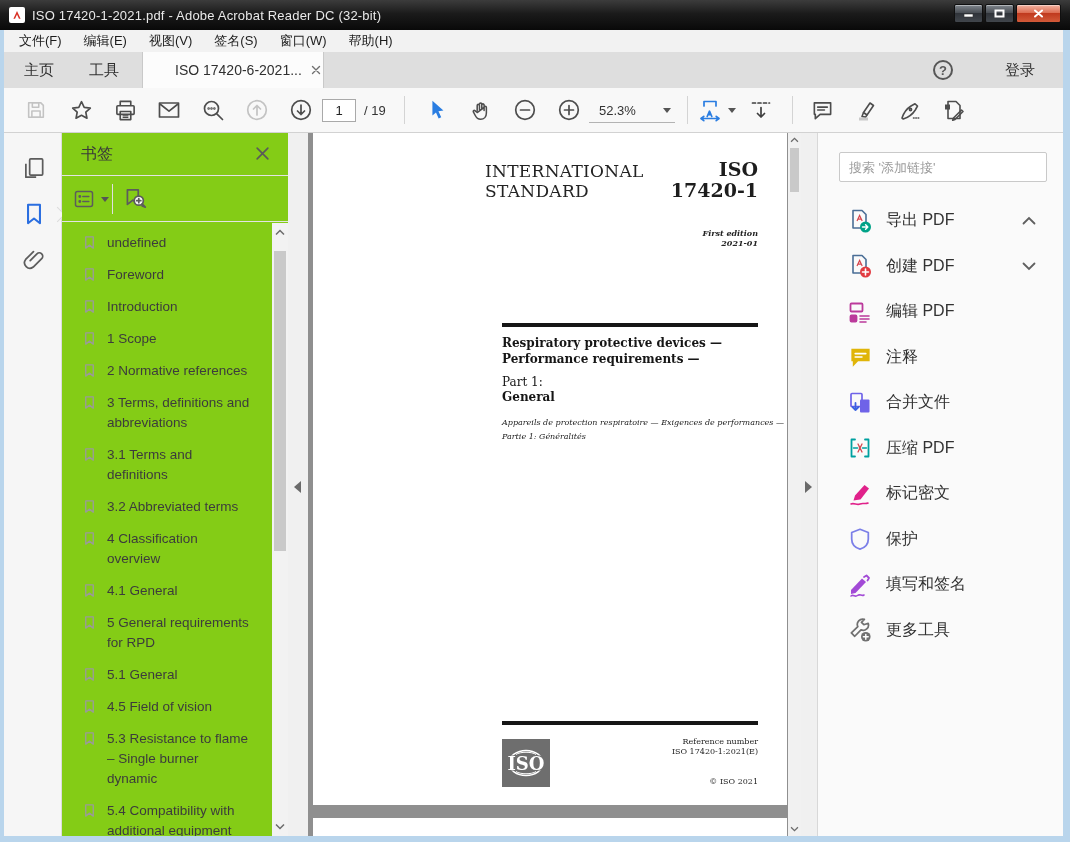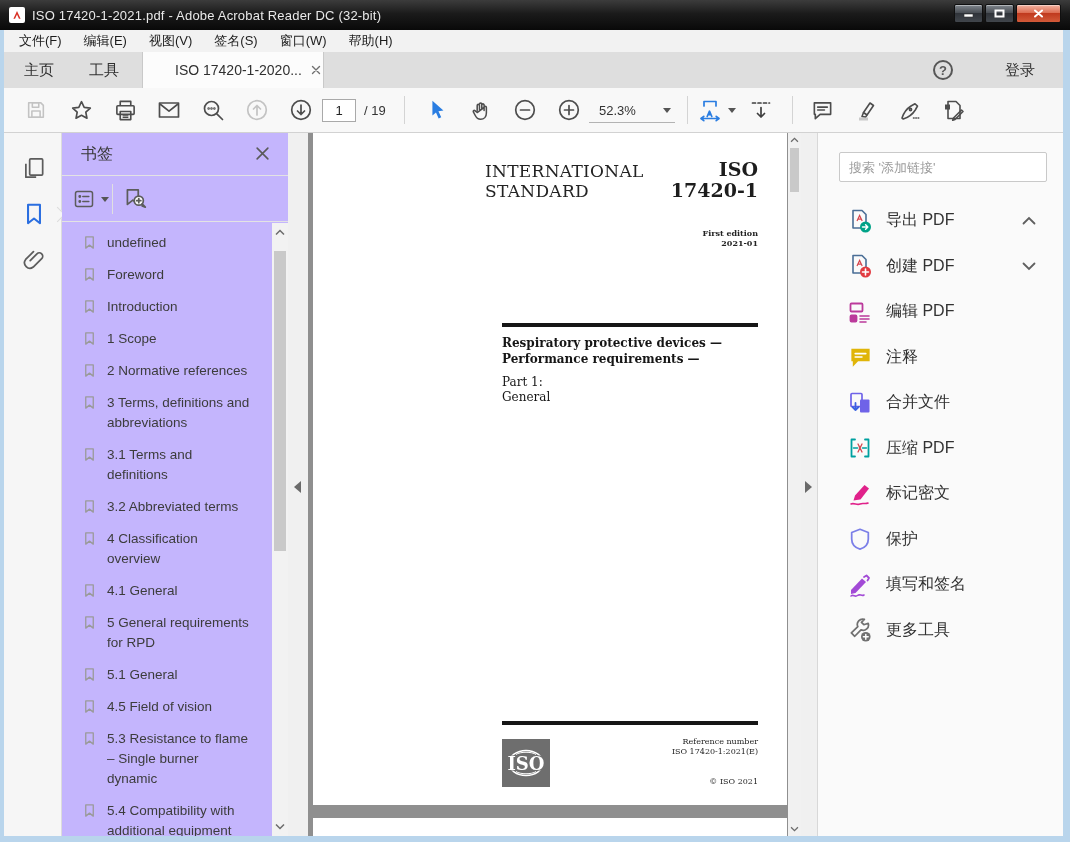--- a/index.html
+++ b/index.html
@@ -55,21 +55,21 @@
   .mini-caret { position:absolute; top:20px; width:0; height:0; border-left:4px solid transparent; border-right:4px solid transparent; border-top:5px solid #555; }
 
   
   .navstrip { position:absolute; left:4px; top:133px; width:58px; height:703px; background:#f6f6f6; border-right:1px solid #dcdcdc; }
   .nav-ico { position:absolute; left:17px; width:26px; height:26px; color:#5c5c5c; }
   .nav-ico.active { color:#2a6ee0; }
   .notch { position:absolute; left:52px; top:209px; width:11px; height:11px; background:#f6f6f6;
     border-top:1px solid #dcdcdc; border-right:1px solid #dcdcdc; transform:rotate(45deg); }
 
   
-  .bmpanel { position:absolute; left:62px; top:133px; width:226px; height:703px; background:#c4b5fd; overflow:hidden; }
+  .bmpanel { position:absolute; left:62px; top:133px; width:226px; height:703px; background:#84cc16; overflow:hidden; }
   .bm-header { position:absolute; left:0; top:0; width:226px; height:43px; border-bottom:1px solid #e3e3e3; }
   .bm-title { position:absolute; left:19px; top:11px; font-size:16px; color:#3a3a3a; }
   .bm-close { position:absolute; right:18px; top:13px; color:#5a5a5a; }
   .bm-tools { position:absolute; left:0; top:43px; width:226px; height:46px; border-bottom:1px solid #e3e3e3; }
   .bm-opt { position:absolute; left:10px; top:11px; display:flex; align-items:center; color:#5c5c5c; }
   .bm-tooldiv { position:absolute; left:50px; top:8px; width:1px; height:30px; background:#e0e0e0; }
   .bm-find { position:absolute; left:60px; top:10px; color:#5c5c5c; }
   .bm-list { position:absolute; left:20px; top:100px; width:190px; }
   .bm-item { display:flex; gap:9px; margin-bottom:12px; }
   .bm-item .glyph { flex:0 0 16px; color:#9a9a9a; padding-top:2px; }
@@ -88,26 +88,26 @@
   .tri-right { position:absolute; top:348px; left:4px; width:0; height:0; border-top:6px solid transparent; border-bottom:6px solid transparent; border-left:7px solid #6a6a6a; }
 
   
   .docarea { position:absolute; left:308px; top:133px; width:480px; height:703px; background:#8f8f8f; }
   .page1 { position:absolute; left:5px; top:0; width:474px; height:672px; background:#fff; font-family:"DejaVu Serif",serif; overflow:hidden; }
   .page2 { position:absolute; left:5px; top:685px; width:474px; height:18px; background:#fff; overflow:hidden; }
   .p2-head { position:absolute; left:22px; top:10px; font-family:"DejaVu Serif",serif; font-weight:bold; font-size:7.5px; color:#444;margin-top:32px; }
 
   .std-kind { position:absolute; left:172px; top:28px; font-size:17px; line-height:20px; color:#232323; letter-spacing:.3px; }
   .std-num { position:absolute; left:189px; top:26px; width:256px; text-align:right; font-weight:bold; font-size:19px; line-height:21px; color:#1d1d1d; }
-  .edition { position:absolute; left:189px; top:96px; width:256px; text-align:right; font-weight:bold; font-size:8px; line-height:9.5px; color:#232323; }
+  .edition { position:absolute; left:189px; top:96px; width:256px; text-align:right; font-weight:bold; font-size:8px; line-height:9.5px; color:#232323;font-style:italic; }
   .rule { position:absolute; left:189px; width:256px; height:4px; background:#161616; }
   .rule1 { top:190px; } .rule2 { top:588px; }
   .doc-title { position:absolute; left:189px; top:203px; font-weight:bold; font-size:12px; line-height:15.5px; color:#161616; }
   .doc-part { position:absolute; left:189px; top:242px; font-size:12px; line-height:14.5px; color:#161616; }
-  .doc-part .b { font-weight:normal; }
+  .doc-part .b { font-weight:bold; }
   .doc-french { position:absolute; left:189px; top:283px; font-style:italic; font-size:8px; line-height:14px; color:#222; }
   .iso-logo { position:absolute; left:189px; top:606px; width:48px; height:48px; background:#6e6e6e; }
   .iso-logo .txt { position:absolute; left:0; top:14px; width:48px; text-align:center; color:#fff; font-weight:bold; font-size:18px; font-family:"DejaVu Serif",serif; }
   .refblock { position:absolute; left:189px; top:604px; width:256px; text-align:right; font-size:8px; line-height:10px; color:#232323; }
   .copyright { position:absolute; left:189px; top:644px; width:256px; text-align:right; font-size:8px; color:#232323; }
 
   .doc-scroll { left:788px; top:133px; width:13px; height:703px; position:absolute; background:#f1f1f1; }
   .doc-scroll .vs-thumb { width:9px; top:15px; height:44px; }
 
   
@@ -166,21 +166,21 @@
     <span class="menu-item">视图(V)</span>
     <span class="menu-item">签名(S)</span>
     <span class="menu-item">窗口(W)</span>
     <span class="menu-item">帮助(H)</span>
   </div>
 
   <div class="tabbar">
     <span class="tab-static tab-home">主页</span>
     <span class="tab-static tab-tools">工具</span>
     <div class="doc-tab">
-      <span class="label">ISO 17420-1-2020...</span>
+      <span class="label">ISO 17420-6-2021...</span>
       <span class="x">
         <svg width="10" height="10" viewBox="0 0 10 10">
             <path d="M1.5 1.5 L8.5 8.5 M8.5 1.5 L1.5 8.5" stroke="#707070" stroke-width="1.4" stroke-linecap="round"></path>
           </svg>
       </span>
     </div>
     <div class="help-btn">?</div>
     <span class="signin">登录</span>
   </div>
 
@@ -524,20 +524,24 @@
       </div>
       <div class="rule rule1"></div>
       <div class="doc-title">
         <div>Respiratory protective devices —</div>
         <div>Performance requirements —</div>
       </div>
       <div class="doc-part">
         <div>Part 1:</div>
         <div class="b">General</div>
       </div>
+      <div class="doc-french">
+        <div>Appareils de protection respiratoire — Exigences de performances —</div>
+        <div>Partie 1: Généralités</div>
+      </div>
       <div class="rule rule2"></div>
       <div class="iso-logo">
         <svg width="48" height="48" viewBox="0 0 48 48">
           <ellipse cx="24" cy="24" rx="17" ry="12.5" fill="none" stroke="#fff" stroke-width="1.5"></ellipse>
           <path d="M14 15.5 C18 12.5, 30 12.5, 34 15.5 M14 32.5 C18 35.5, 30 35.5, 34 32.5" fill="none" stroke="#fff" stroke-width="1"></path>
           <rect x="1" y="16.5" width="46" height="15" fill="#6e6e6e"></rect>
         </svg>
         <span class="txt">ISO</span>
       </div>
       <div class="refblock">

